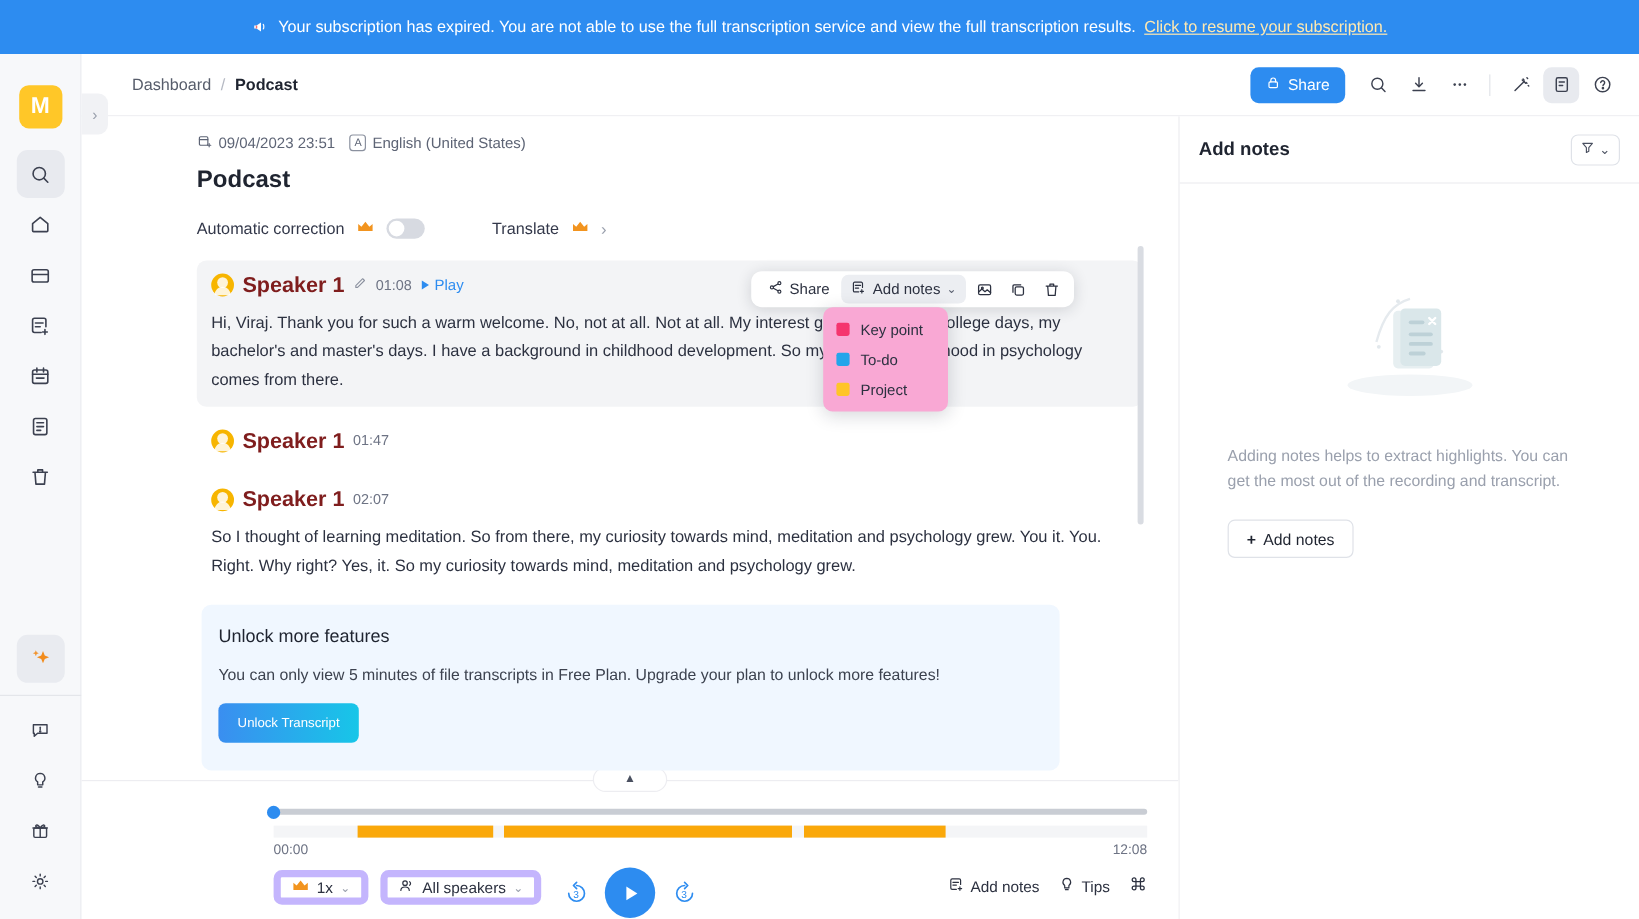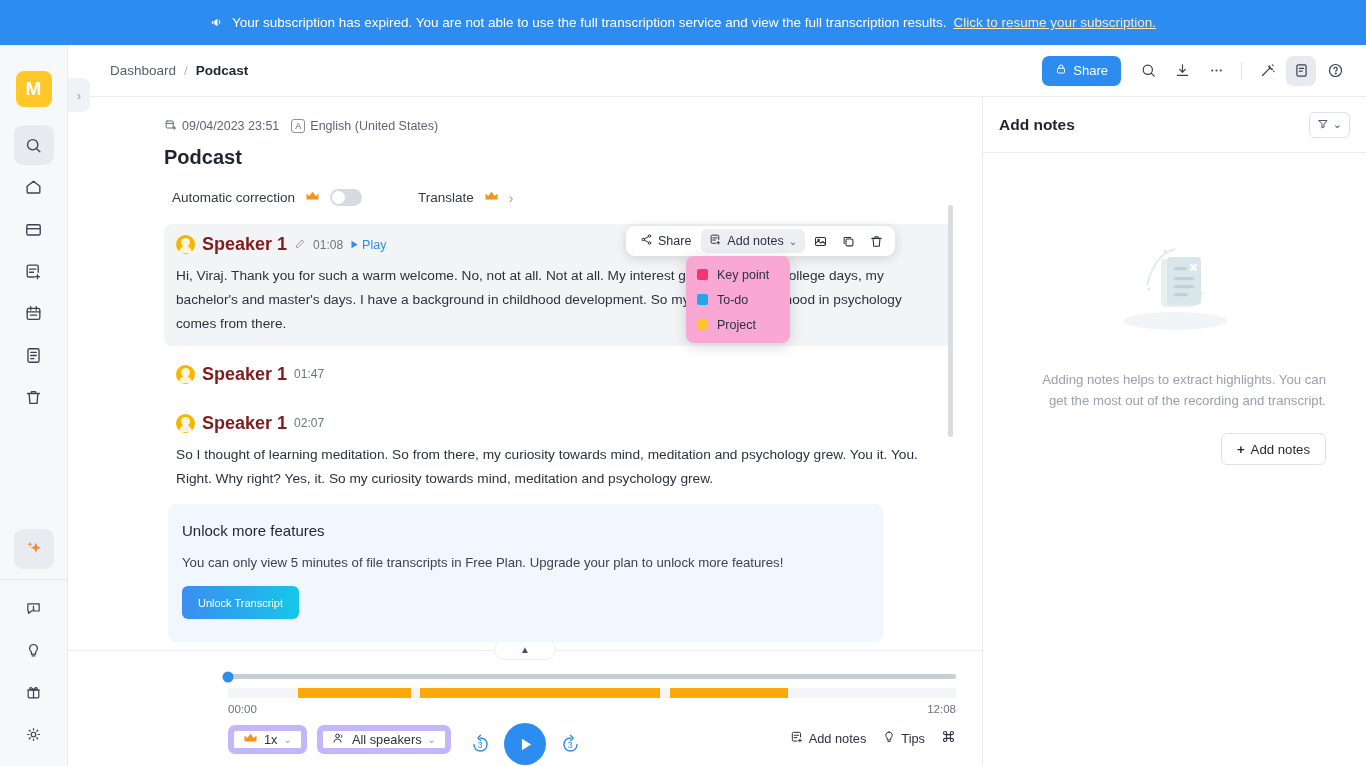--- a/index.html
+++ b/index.html
@@ -77,36 +77,36 @@
   }
   .hdr-icon.active { background: #e8eaef; }
   .hdr-divider { width: 1px; height: 18px; background: #e2e4e9; margin: 0 6px; }
 
   
   .main {
     position: absolute; left: 68px; top: 97px; width: 914px; height: 553px;
     background: #ffffff; overflow: hidden;
   }
   .doc {
-    position: absolute; left: 0; top: 7px; width: 914px; height: 553px;
+    position: absolute; left: 0; top: 0; width: 914px; height: 553px;
     padding: 14px 30px 0 96px;
   }
   .meta-row {
     display: flex; align-items: center; gap: 12px;
     font-size: 12.5px; color: #5d6personally;
   }
   .meta-row { color: #5d6475; }
   .meta-item { display: flex; align-items: center; gap: 5px; }
   .lang-box {
     display: inline-flex; align-items: center; justify-content: center;
     width: 14px; height: 14px; border: 1px solid #8b919f; border-radius: 3px;
     font-size: 9px; color: #5d6475;
   }
   .doc-title { font-size: 20px; font-weight: 700; color: #1f2430; margin: 12px 0 0; }
-  .opts-row { display: flex; align-items: center; gap: 10px; margin-top: 20px; font-size: 13.5px; color: #33384a; margin-left: 8px; }
+  .opts-row { display: flex; align-items: center; gap: 10px; margin-top: 20px; font-size: 13.5px; color: #33384a; }
   .crown { color: #f5a623; font-size: 13px; }
   .toggle {
     width: 32px; height: 17px; border-radius: 9px; background: #d7dae1;
     position: relative; cursor: pointer;
   }
   .toggle::after {
     content: ""; position: absolute; left: 2px; top: 2px;
     width: 13px; height: 13px; border-radius: 50%; background: #fff;
   }
   .opt-gap { width: 36px; }
@@ -191,21 +191,21 @@
   .right-head {
     height: 56px; display: flex; align-items: center; padding: 0 16px;
     border-bottom: 1px solid #ededf1;
   }
   .right-title { font-size: 15.5px; font-weight: 700; color: #1f2430; }
   .filter-btn {
     margin-left: auto; display: flex; align-items: center; gap: 4px;
     height: 26px; padding: 0 7px; border: 1px solid #dfe2e8; border-radius: 6px;
     color: #4a5060; font-size: 11px; cursor: pointer;
   }
-  .empty { padding: 70px 40px 0; text-align: right; }
+  .empty { padding: 70px 40px 0; text-align: left; }
   .empty-art { display: flex; justify-content: center; }
   .empty-text { margin-top: 26px; font-size: 13.2px; line-height: 1.6; color: #9aa0ad; }
   .add-notes-btn {
     margin: 22px auto 0; display: inline-flex; align-items: center; gap: 6px;
     height: 32px; padding: 0 15px; border: 1px solid #dfe2e8; border-radius: 6px;
     font-size: 13.2px; color: #1f2430; cursor: pointer;
   }
 
   
   .player {

